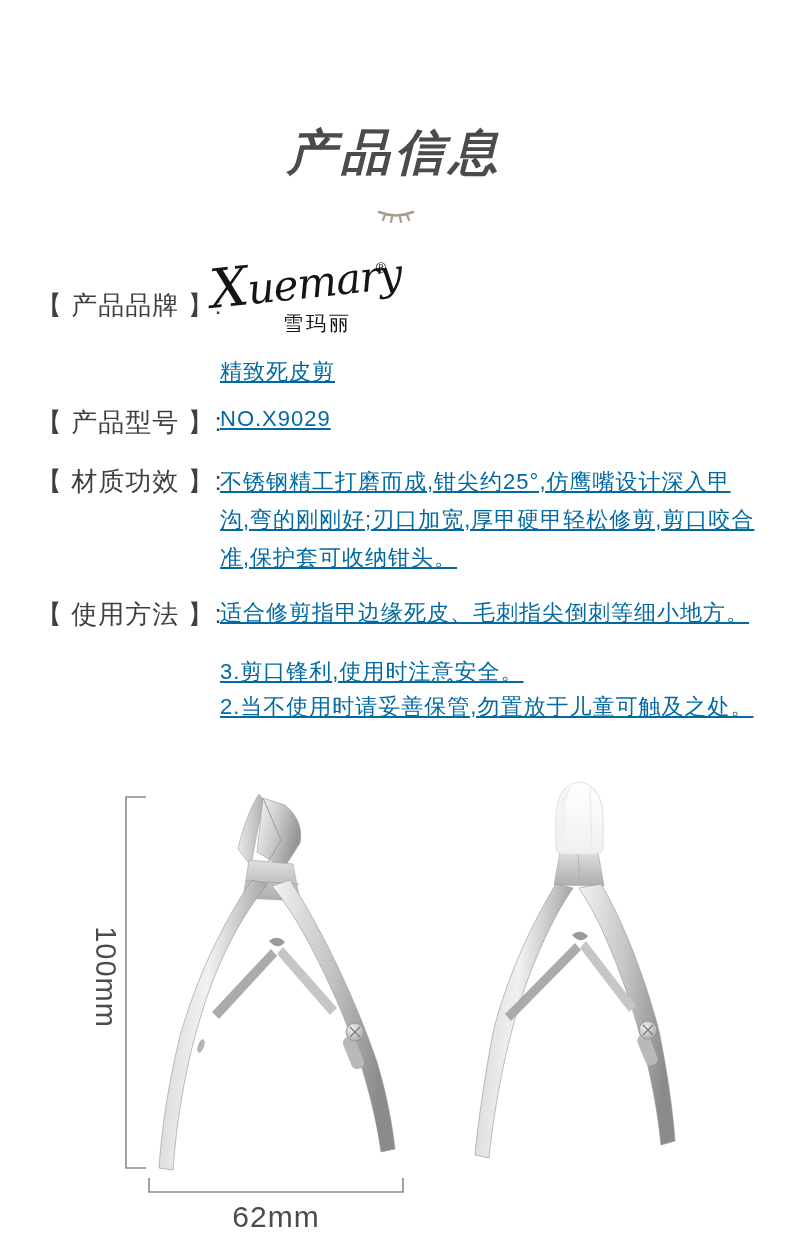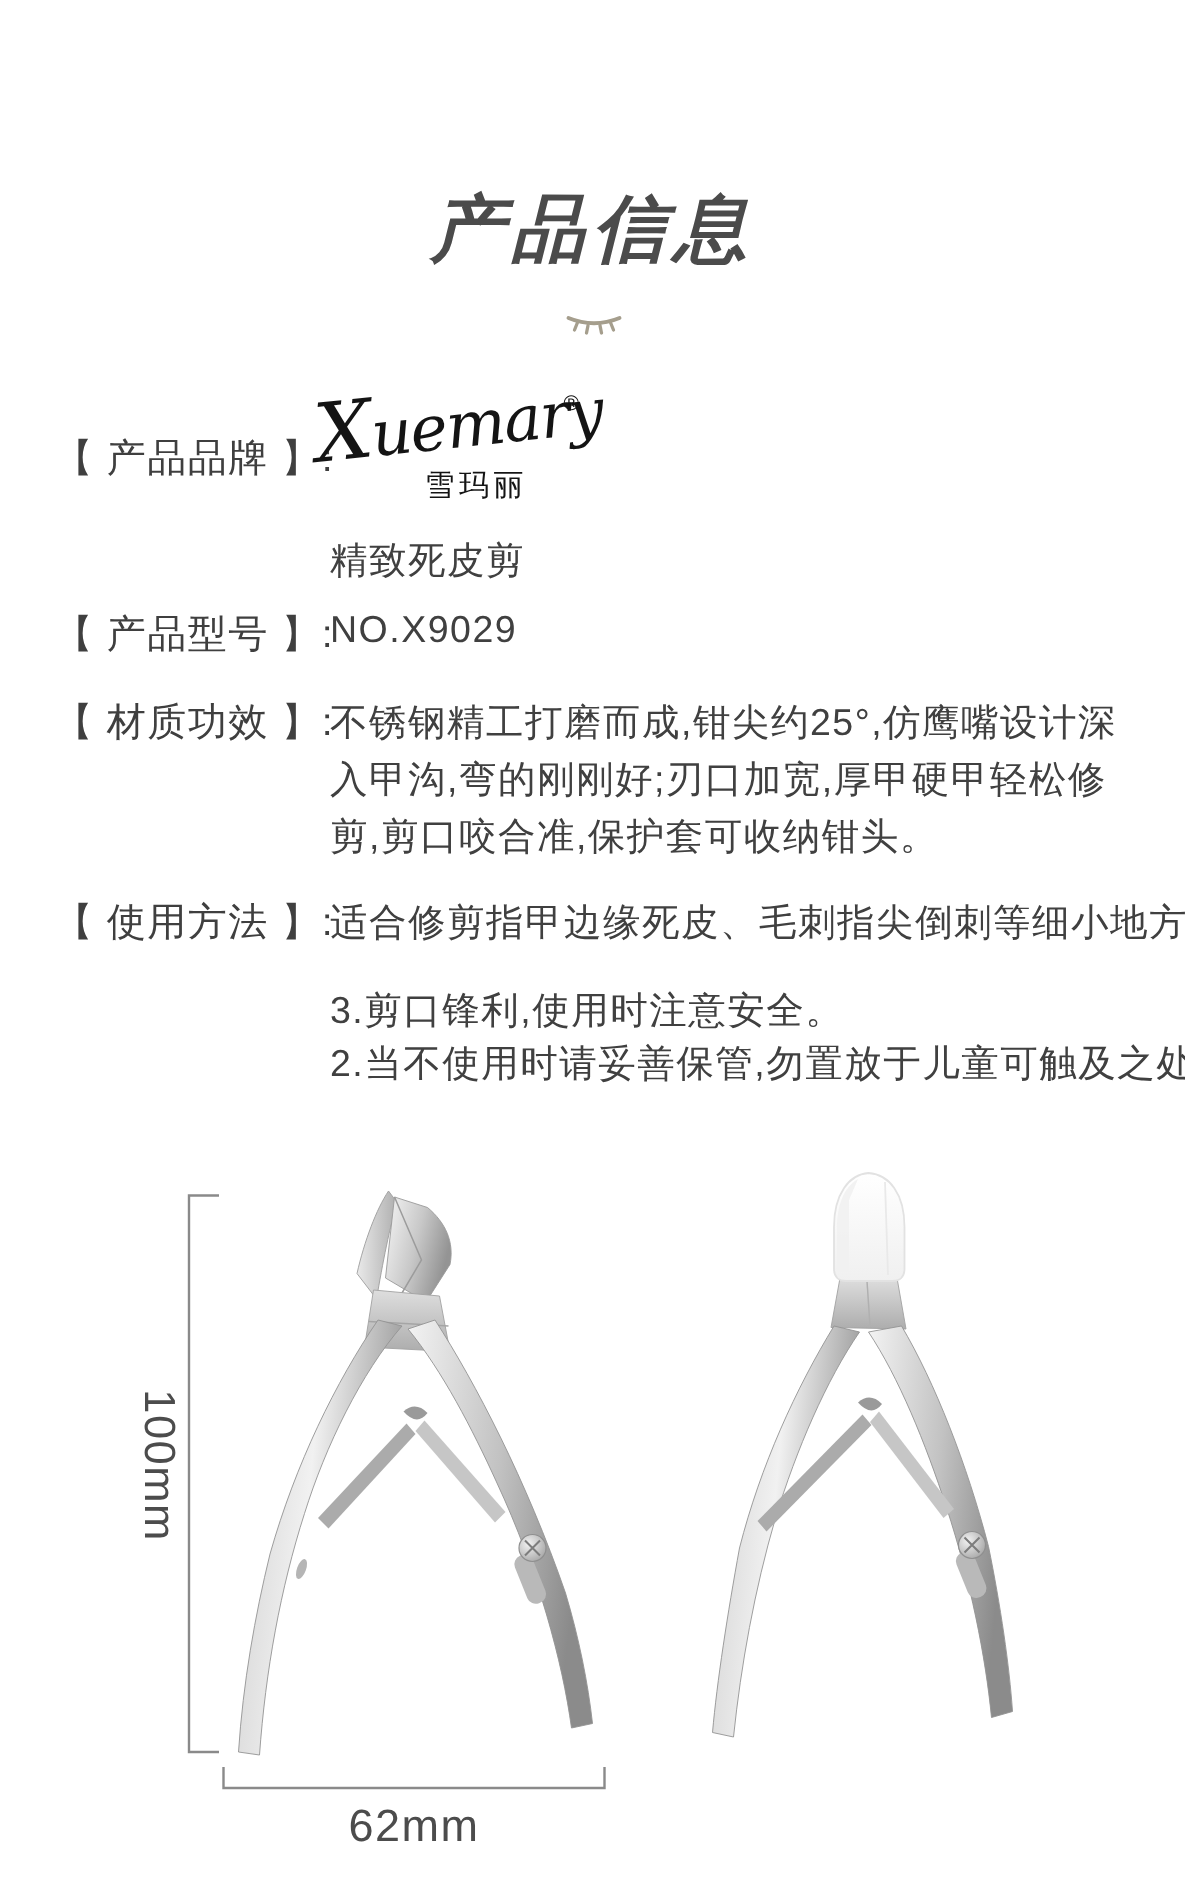--- a/index.html
+++ b/index.html
@@ -20,22 +20,22 @@
     font-style:italic;
   }
   .lash-wrap{position:absolute;left:376px;top:204px;width:40px;height:24px;}
   .info-label{
     position:absolute;left:36px;
     font-size:26px;color:#3f3f3f;
     letter-spacing:1px;white-space:nowrap;text-align:right;
   }
   .info-value{
     position:absolute;left:220px;
-    font-size:25px;color:#404040;
-    letter-spacing:1px;white-space:nowrap;
+    font-size:22px;color:#0369a1;
+    letter-spacing:1px;white-space:nowrap;text-decoration:underline;
   }
   .lbl-brand{top:288px;}
   .lbl-name{top:356px;}  .val-name{top:357px;}
   .lbl-model{top:405px;} .val-model{top:406px;}
   .lbl-material{top:464px;}
   .val-material{
     top:463px;width:537px;
     white-space:normal;word-break:break-all;
     line-height:38px;
   }

